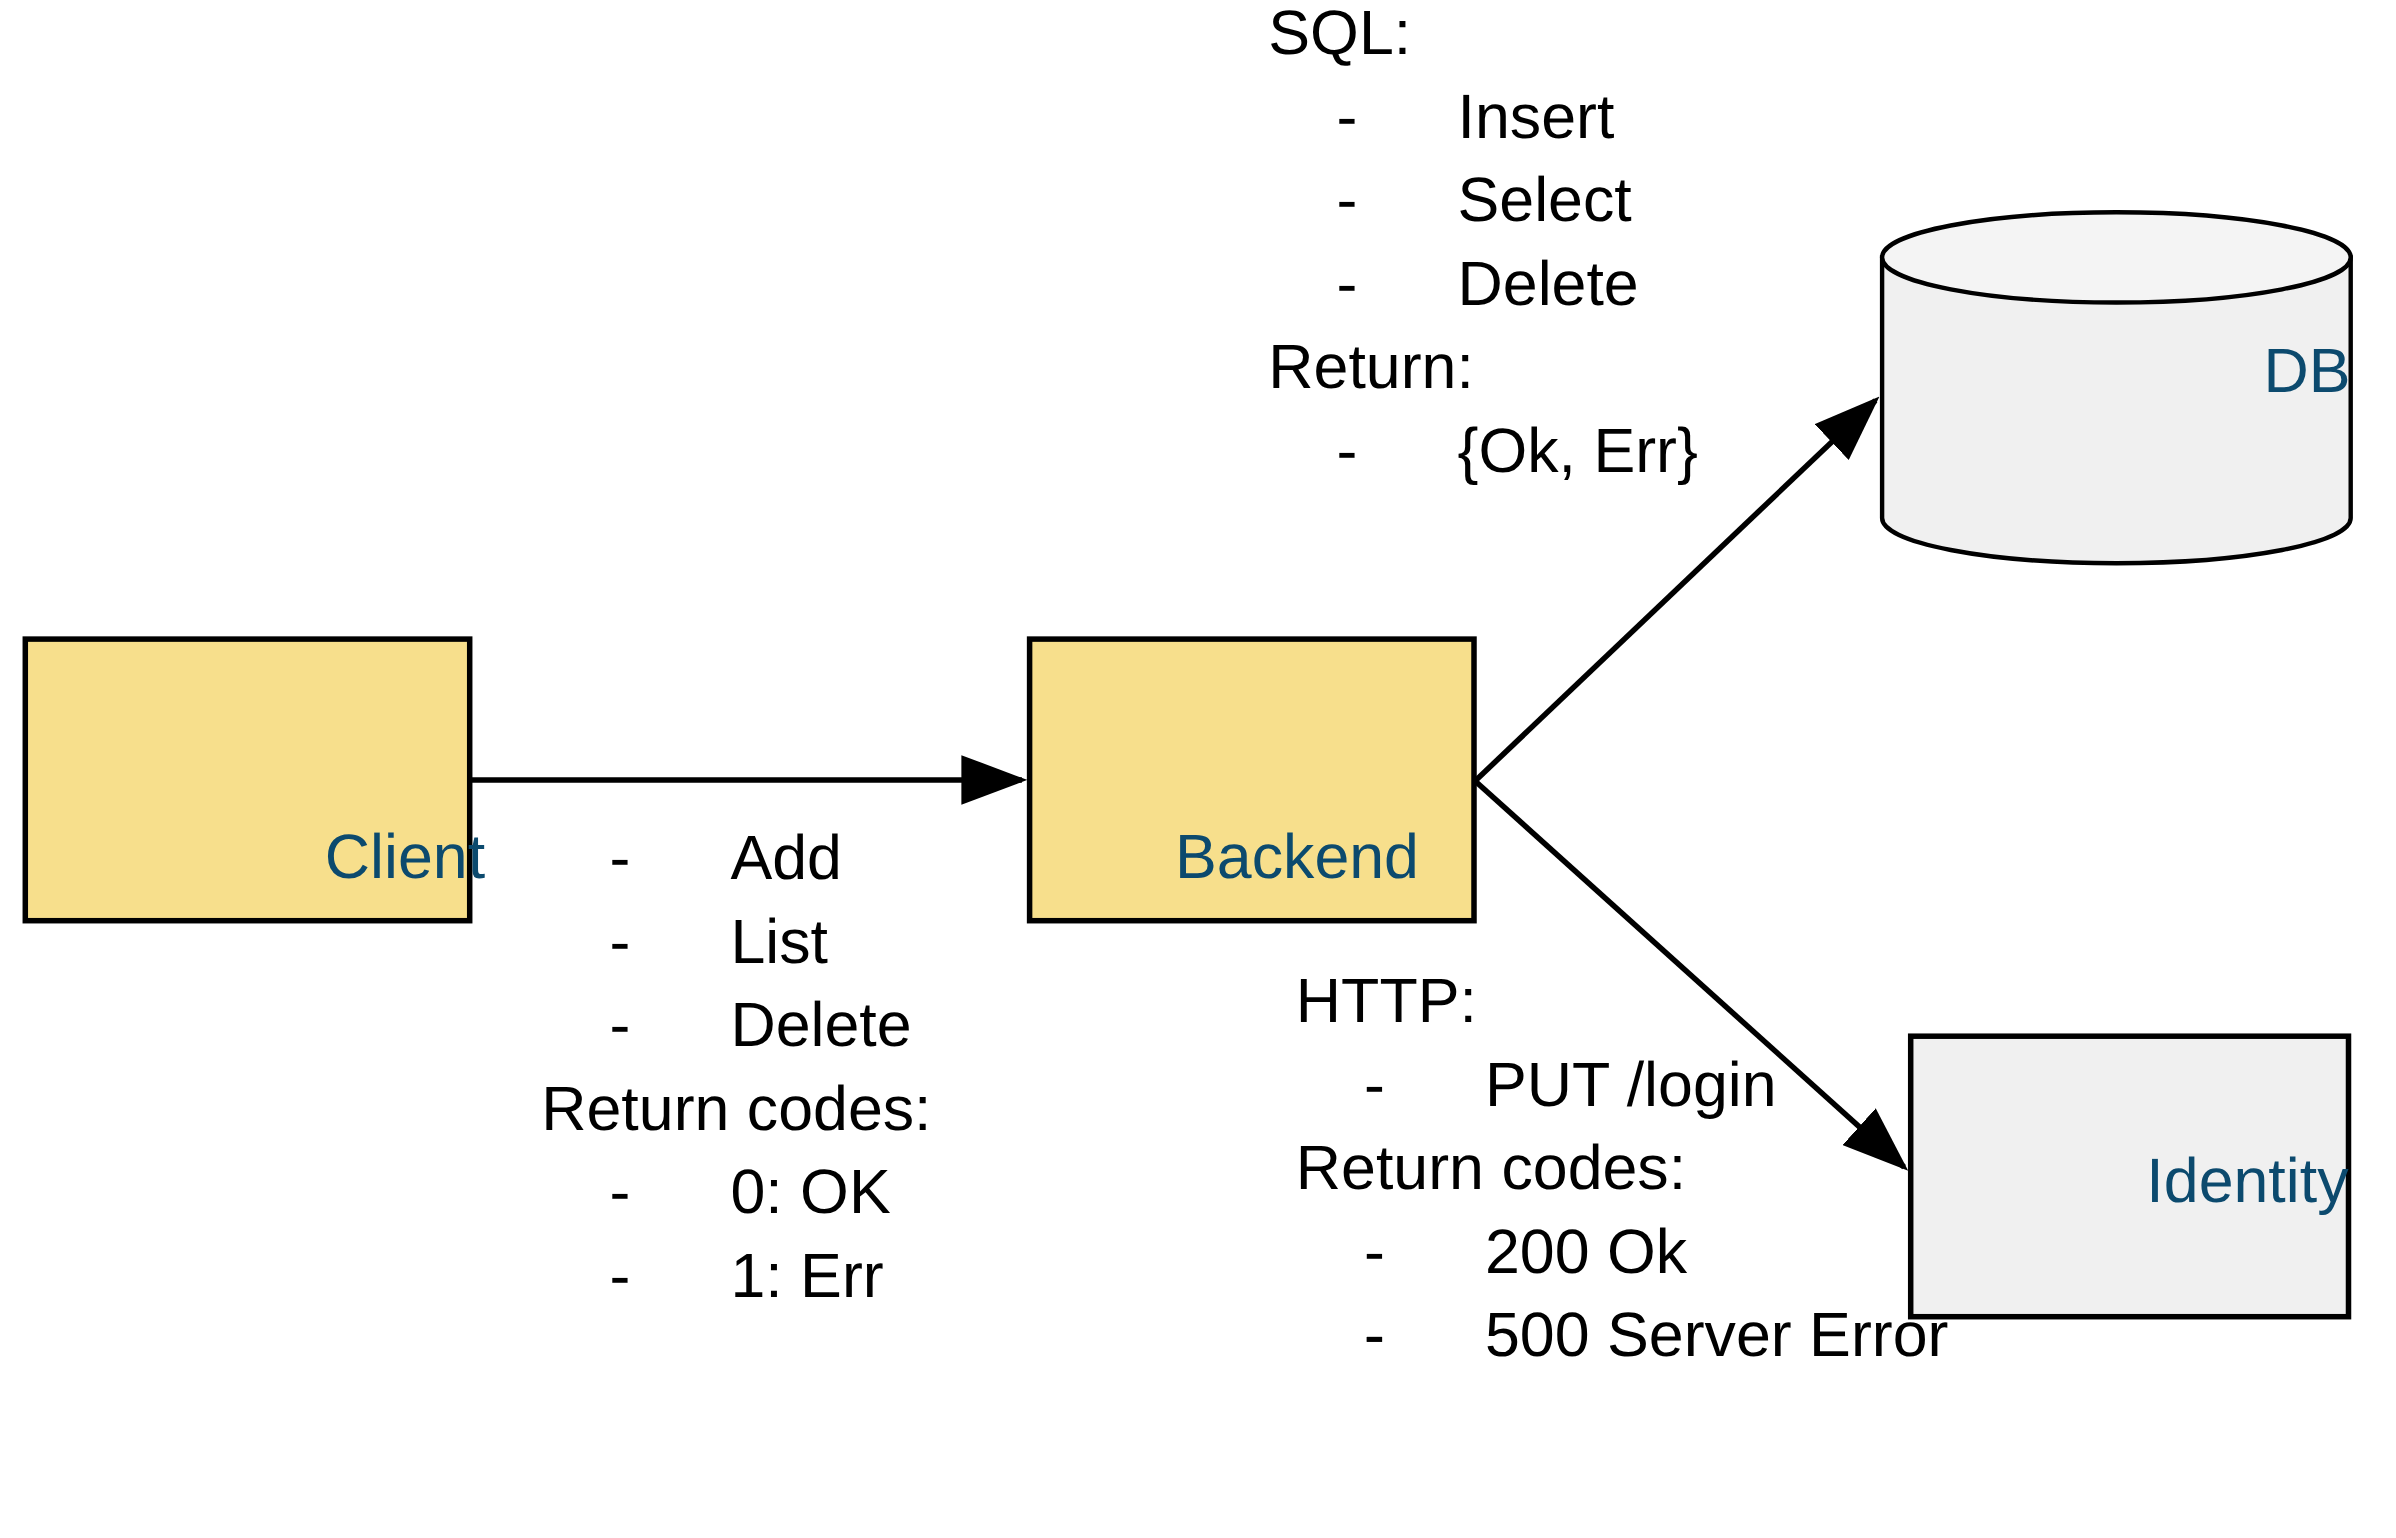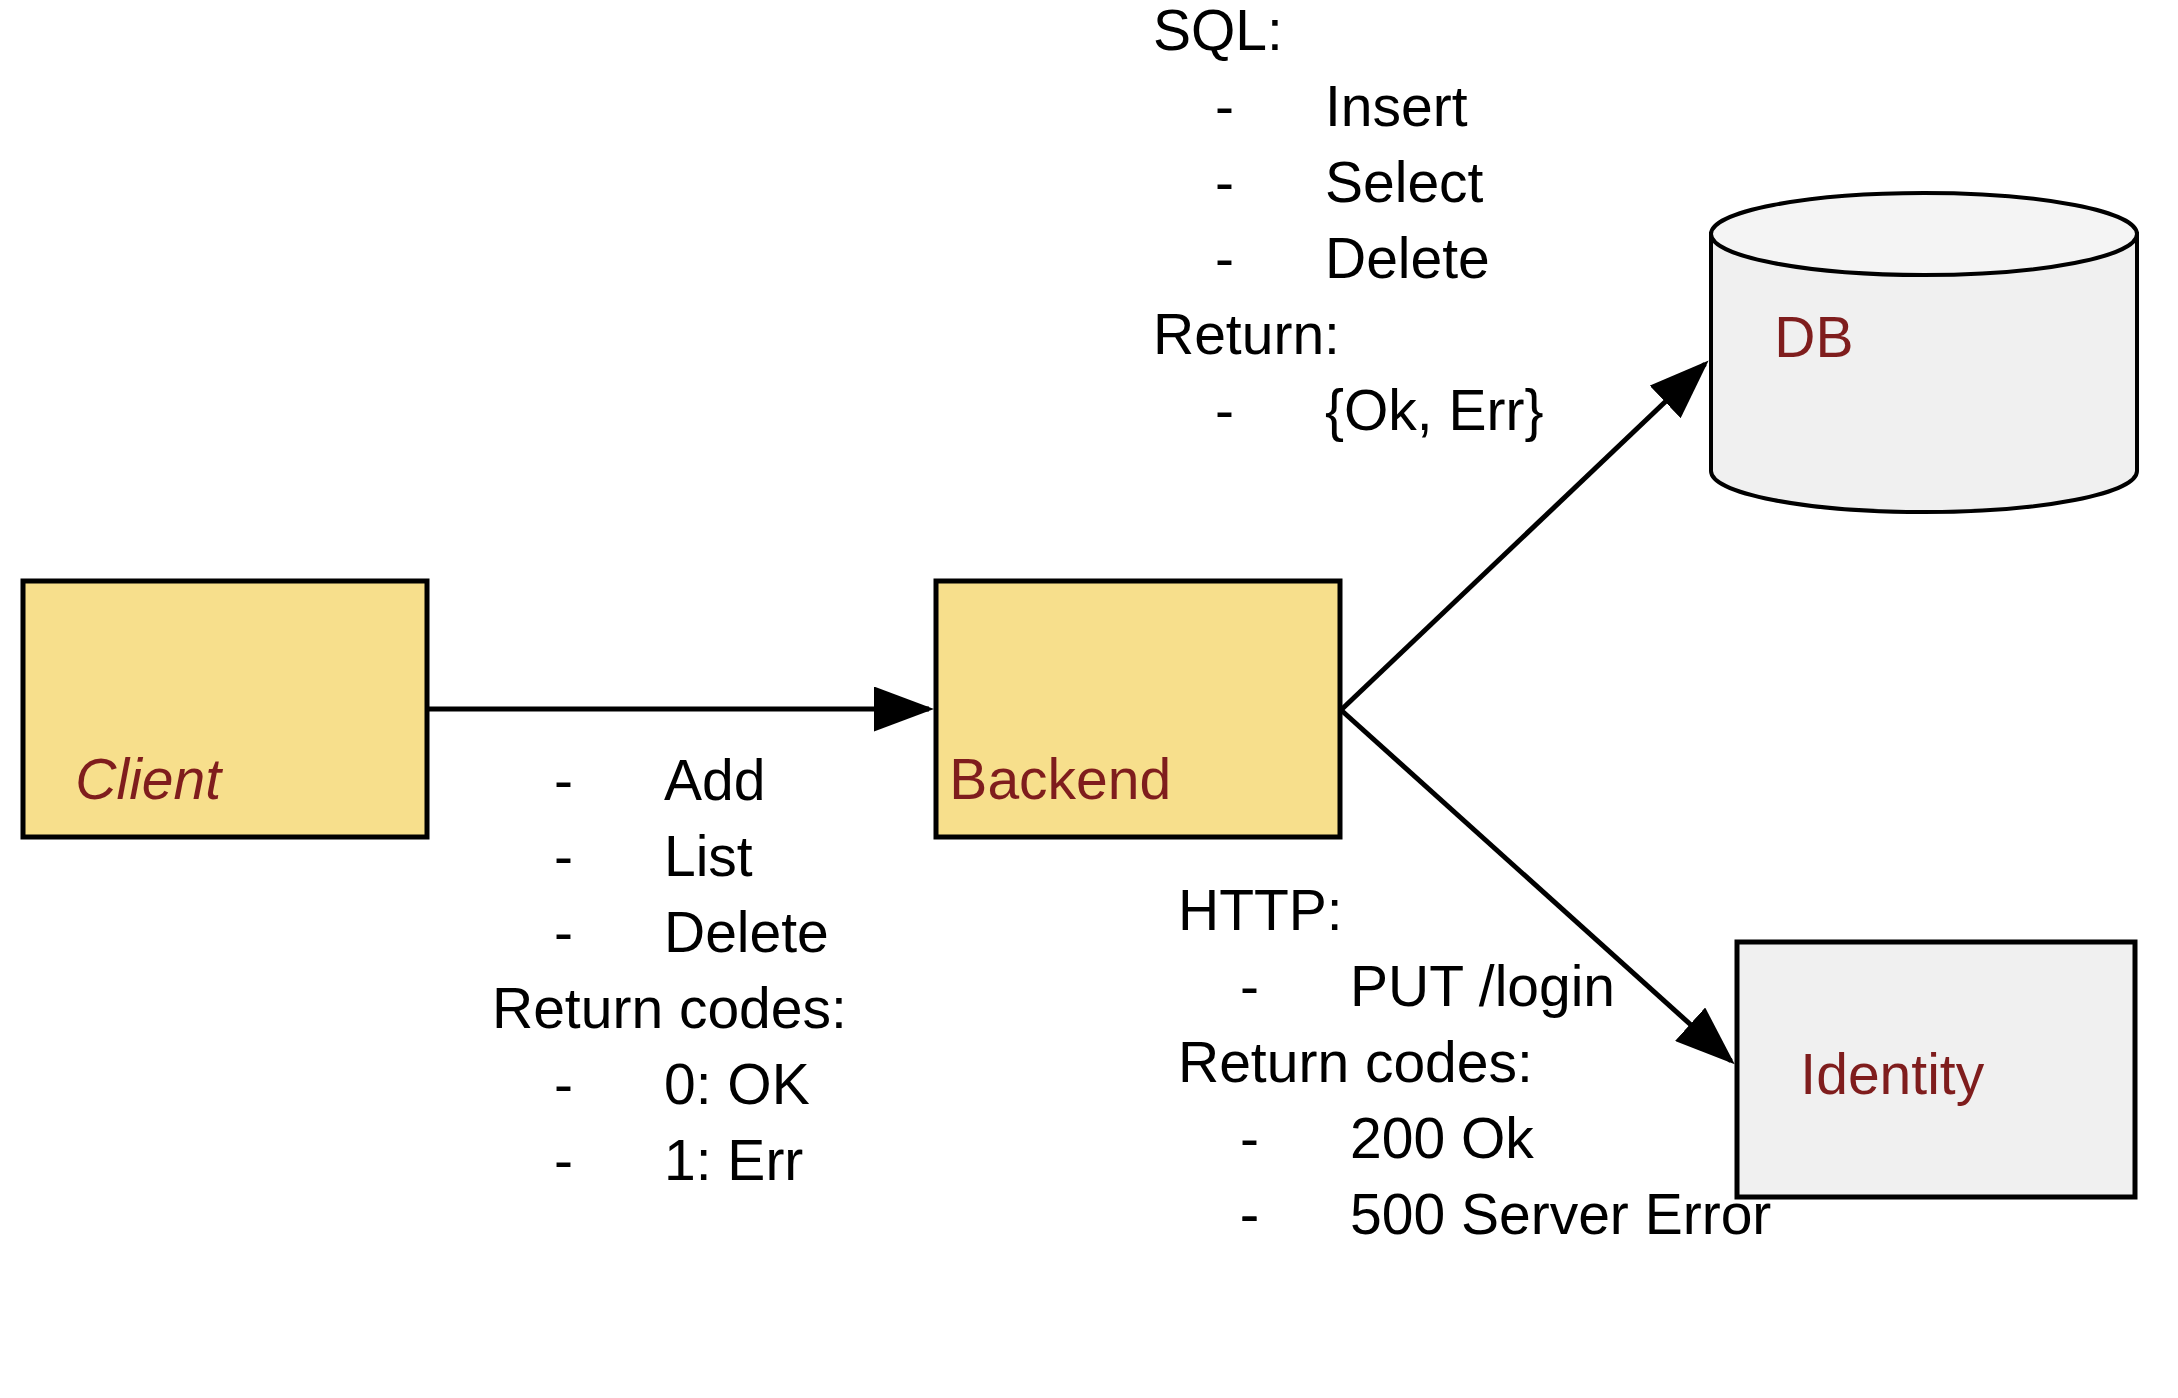--- a/index.html
+++ b/index.html
@@ -18,25 +18,25 @@
   }
   .svg-layer {
     position: absolute;
     left: 0;
     top: 0;
     width: 2178px;
     height: 1398px;
   }
   .node-label {
     position: absolute;
-    text-align: left;
+    text-align: right;
     font-family: "Liberation Sans", sans-serif;
     font-size: 57px;
     line-height: 70px;
-    color: #7f1d1d;
+    color: #0c4a6e;
     white-space: pre;
     pointer-events: none;
   }
   .annot {
     position: absolute;
     font-family: "Liberation Sans", sans-serif;
     font-size: 57px;
     line-height: 76px;
     color: #000000;
     white-space: nowrap;
@@ -80,21 +80,21 @@
     </g>
 
     <line x1="427" y1="709" x2="929" y2="709" stroke="#000000" stroke-width="5" marker-end="url(#arrowhead)"></line>
 
     <line x1="1341" y1="710" x2="1705" y2="364" stroke="#000000" stroke-width="5" marker-end="url(#arrowhead)"></line>
 
     <line x1="1341" y1="710" x2="1731" y2="1061" stroke="#000000" stroke-width="5" marker-end="url(#arrowhead)"></line>
 
   </svg>
 
-  <div class="node-label" style="left:12px; top:674px; width:404px;font-style:italic;">
+  <div class="node-label" style="left:37px; top:674px; width:404px;">
     <span>Client</span>
   </div>
 
   <div class="node-label" style="left:886px; top:674px; width:404px;">
     <span>Backend</span>
   </div>
 
   <div class="node-label" style="left:1711px; top:232px; width:426px;">
     <span>DB</span>
   </div>

